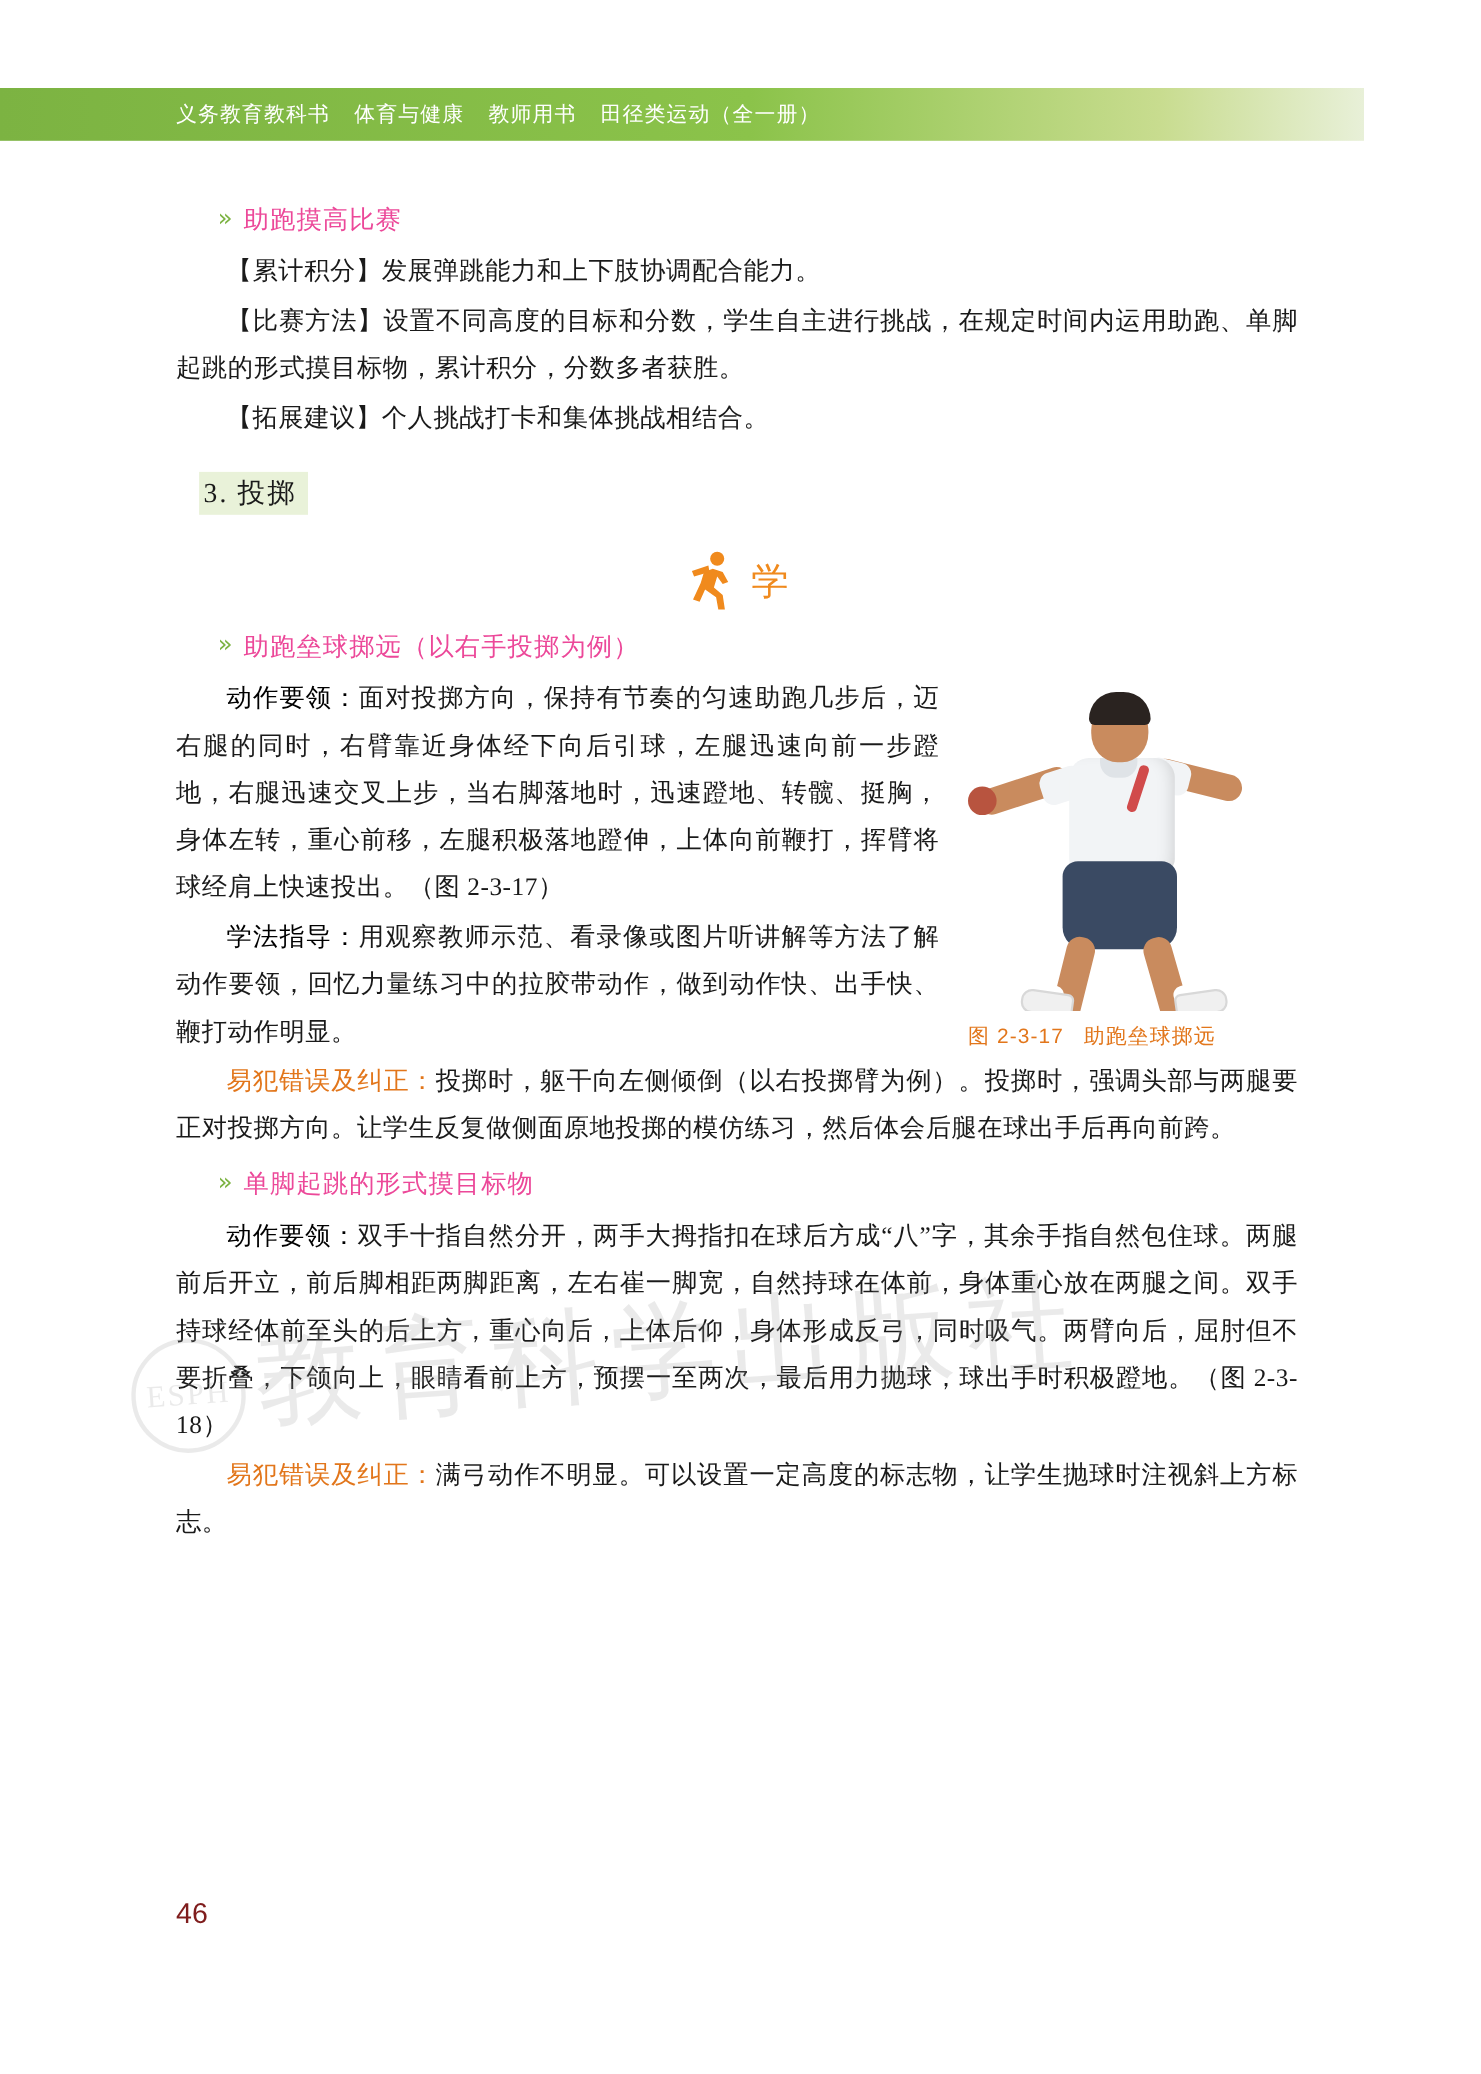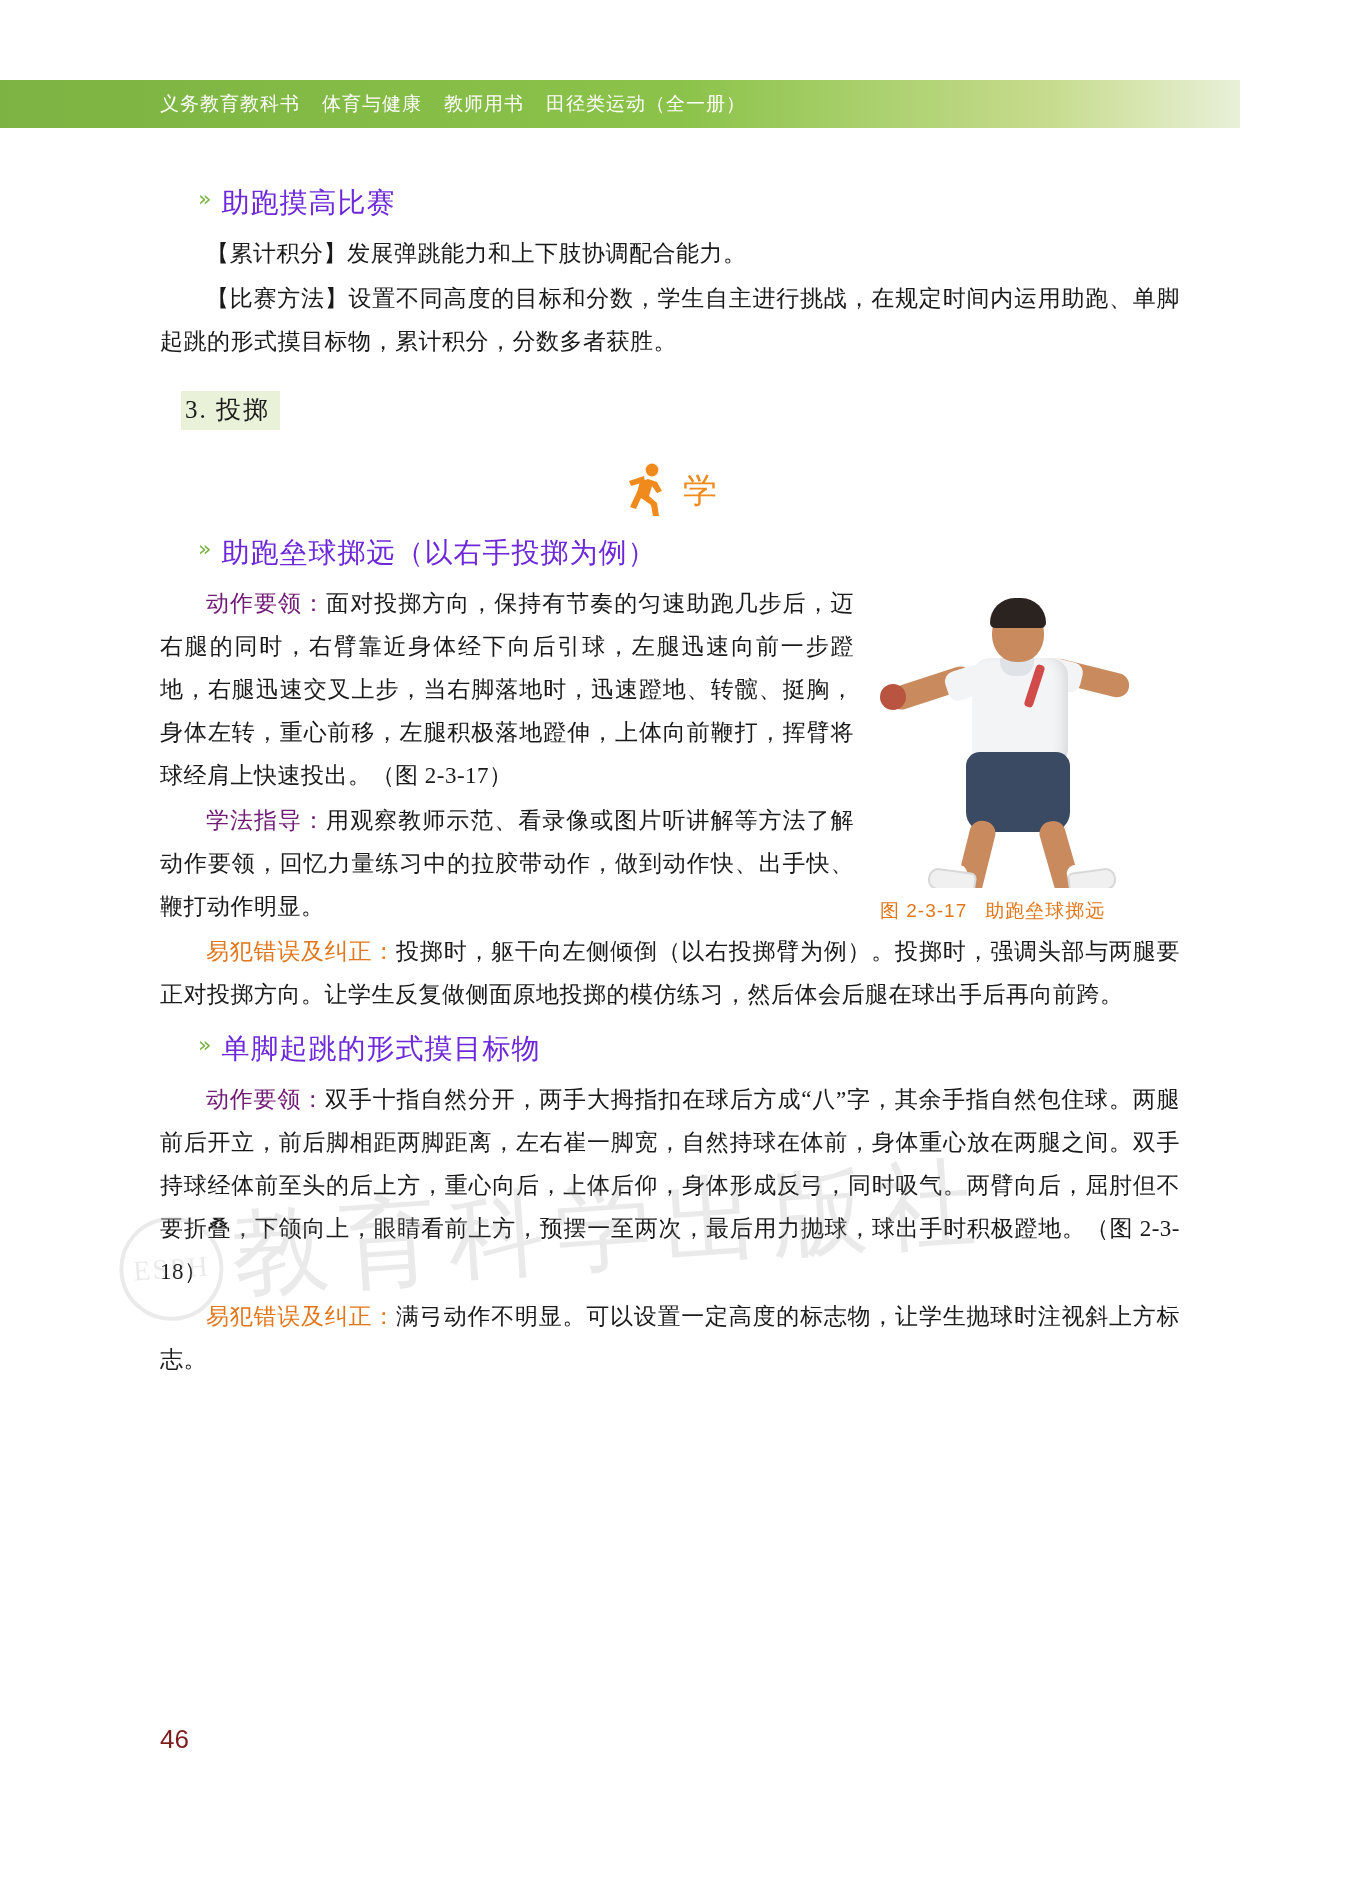--- a/index.html
+++ b/index.html
@@ -58,36 +58,36 @@
   }
   .chev {
     color: #7cb342;
     font-size: 22px;
     line-height: 1;
     margin-right: 10px;
     transform: translateY(4px);
     font-family: "DejaVu Sans", sans-serif;
   }
   .sub-head-text {
-    color: #6d28d9;
-    font-size: 28px;
+    color: #ec4899;
+    font-size: 23px;
     letter-spacing: 1px;
     font-family: "Liberation Serif", serif;
   }
 
   p.body {
     font-size: 23px;
     line-height: 43px;
     margin: 0 0 2px 0;
     text-indent: 46px;
     text-align: justify;
     letter-spacing: 0.5px;
   }
 
-  .lbl-green { color: #701a75; }
+  .lbl-green { color: #000000; }
   .lbl-orange { color: #e2761b; }
 
   
   .num-head {
     margin: 26px 0 10px 21px;
     font-size: 25px;
     display: inline-block;
     background: #e9f2d9;
     padding: 2px 10px 4px 4px;
     letter-spacing: 2px;
@@ -260,20 +260,21 @@
   </div>
 
   <div class="content">
 
     <div class="sub-head">
       <span class="chev">»</span>
       <span class="sub-head-text">助跑摸高比赛</span>
     </div>
     <p class="body">【累计积分】发展弹跳能力和上下肢协调配合能力。</p>
     <p class="body">【比赛方法】设置不同高度的目标和分数，学生自主进行挑战，在规定时间内运用助跑、单脚起跳的形式摸目标物，累计积分，分数多者获胜。</p>
+    <p class="body">【拓展建议】个人挑战打卡和集体挑战相结合。</p>
 
     <div>
       <div class="num-head">3. 投掷</div>
     </div>
 
     <div class="xue-block">
       <svg class="runner-icon" viewBox="0 0 54 58">
         <circle cx="31" cy="8" r="6.4" fill="#f08a1d"></circle>
         <path d="M27 17 L36 20 L41 29 L36 31 L31 24 L28 34 L36 41 L38 54 L32 54 L30 43 L20 36 L15 47 L9 45 L16 30 L19 20 Z" fill="#f08a1d"></path>
         <path d="M24 20 L10 24 L8 19 L23 14 Z" fill="#f08a1d"></path>

